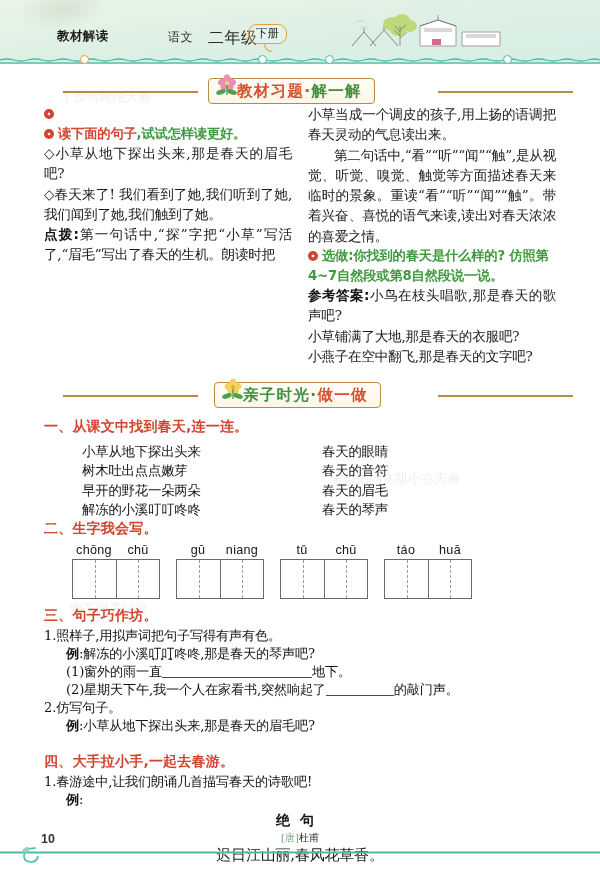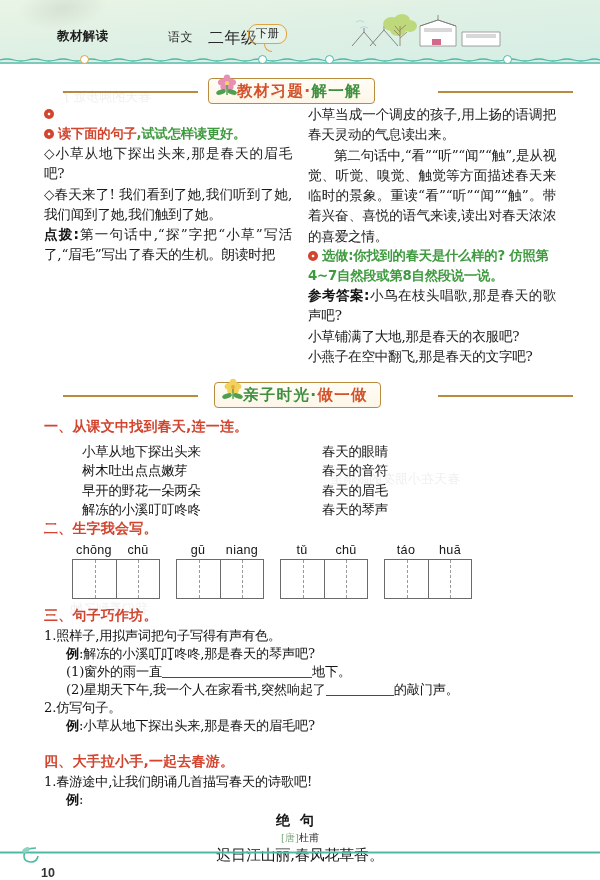--- a/index.html
+++ b/index.html
@@ -248,21 +248,21 @@
   .poem-line {
     font-family: "DejaVu Serif", "Liberation Serif", serif;
     font-size: 15px; color: #1a1a1a; margin: 0;
     letter-spacing: -0.2px;
   }
 
   
   #footer { position: absolute; left: 0; bottom: 0; width: 600px; height: 42px; }
   #footer-rule { position: absolute; left: 0; bottom: 26px; width: 600px; height: 3px; }
   #pagenum {
-    position: absolute; left: 41px; bottom: 0;
+    position: absolute; left: 41px; bottom: 34px;
     font-family: "Liberation Sans", sans-serif;
     font-size: 12.5px; font-weight: bold; color: #333; text-align: right;
   }
   #page-deco { position: absolute; left: 18px; bottom: 14px; width: 24px; height: 22px; }
 
   
   .ghost {
     position: absolute;
     font-family: "DejaVu Serif", serif;
     color: rgba(150,120,120,0.13);

